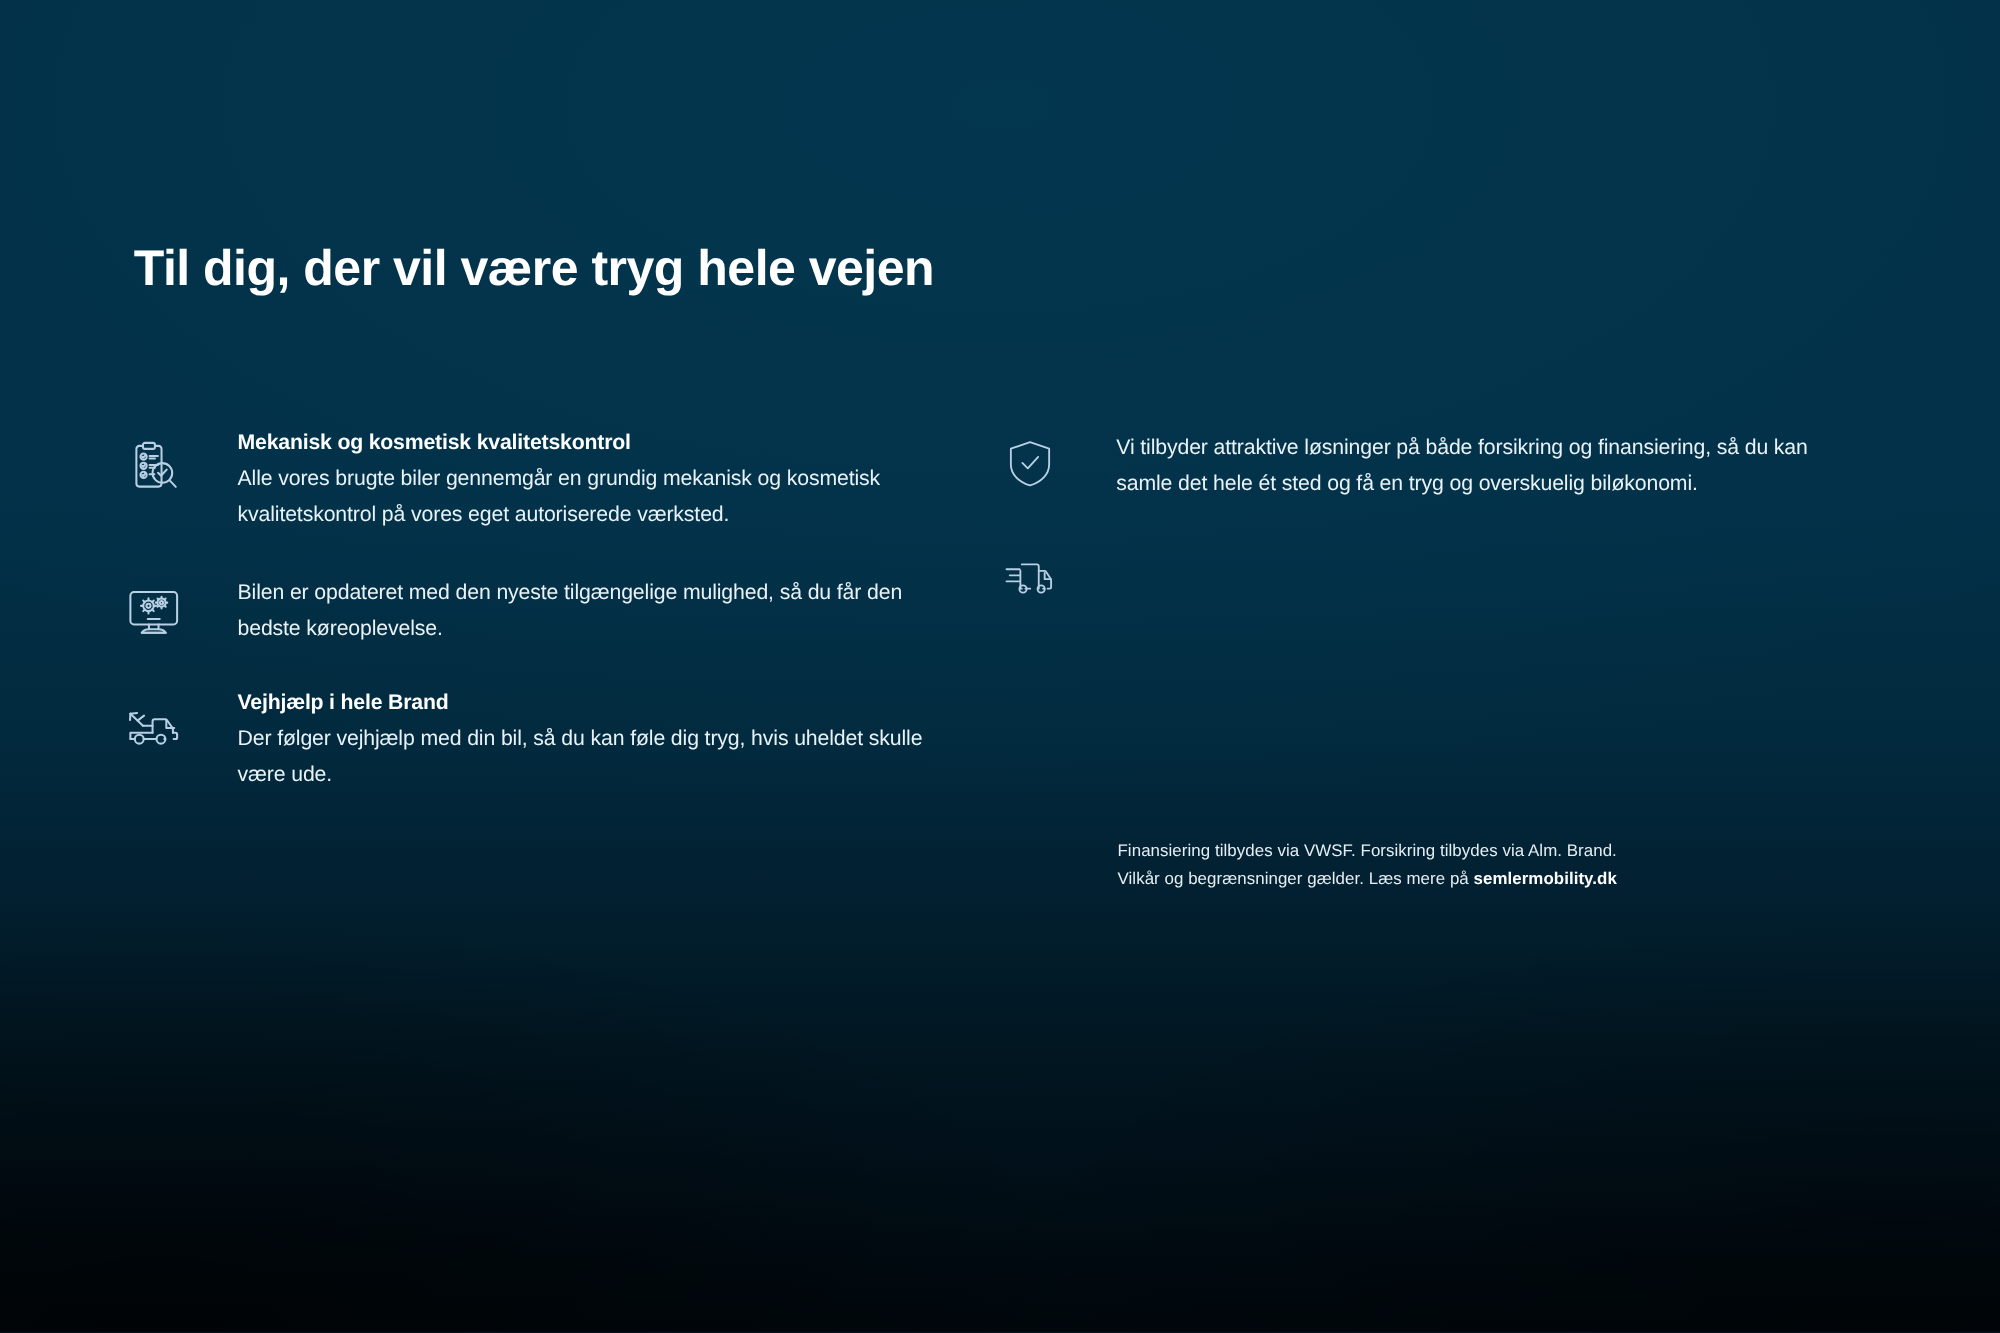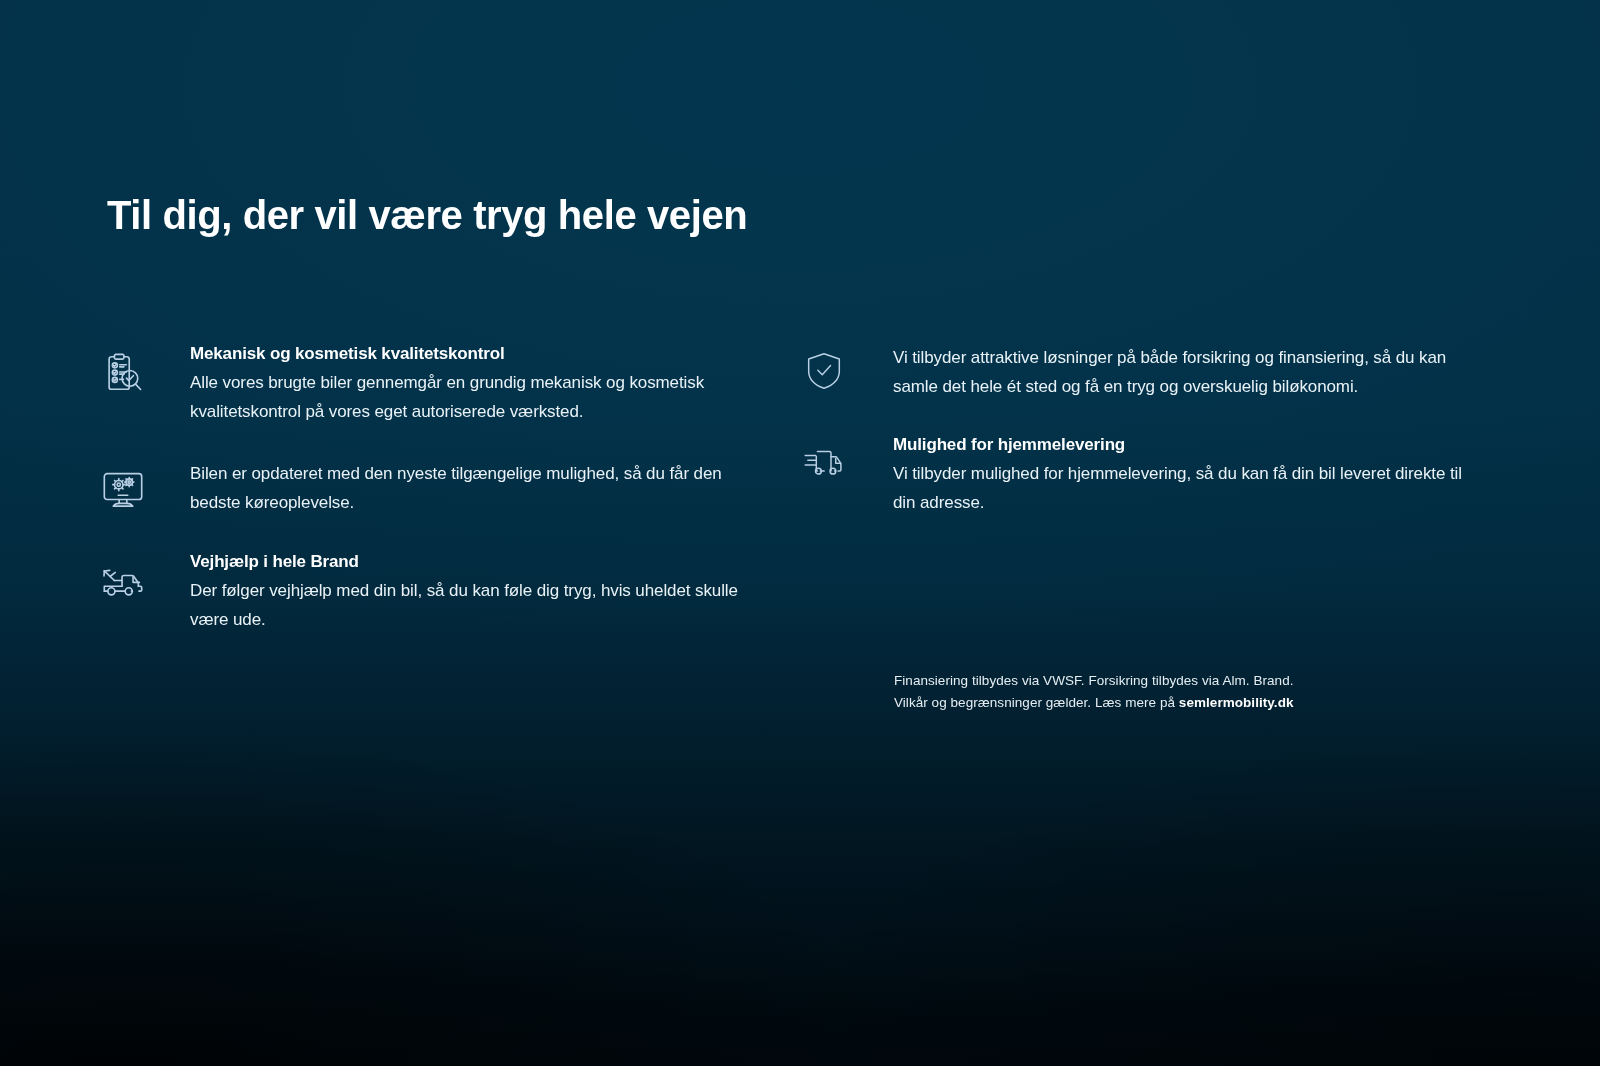--- a/index.html
+++ b/index.html
@@ -291,24 +291,20 @@
             <path d="M16.5 12h13.7c1 0 1.8 0.8 1.8 1.8v20.4"></path>
             <path d="M16.5 34.2h-1.3V17.6"></path>
             <path d="M19.8 34.2h4.4"></path>
             <path d="M32 17.9h5.3c0.6 0 1.1 0.3 1.4 0.8l4.3 6.6c0.2 0.3 0.3 0.7 0.3 1.1v6.6c0 0.7-0.6 1.2-1.2 1.2h-2"></path>
             <path d="M37.2 34.2h-1.2"></path>
             <path d="M37.4 19.8v5.7h5.6"></path>
             <circle cx="17.6" cy="34.5" r="3.3"></circle>
             <circle cx="34.2" cy="34.5" r="3.3"></circle>
           </svg>
         </div>
-        <div class="feature-body">
-          <p class="feature-title">Mulighed for hjemmelevering</p>
-          <p class="feature-text">Vi tilbyder mulighed for hjemmelevering, så du kan få din bil leveret direkte til din adresse.</p>
-        </div>
       </div>
 
     </div>
 
     <p class="fineprint">
       <span>Finansiering tilbydes via VWSF. Forsikring tilbydes via Alm. Brand.</span><br>
       <span>Vilkår og begrænsninger gælder. Læs mere på </span><span class="strong">semlermobility.dk</span>
     </p>
 
 

